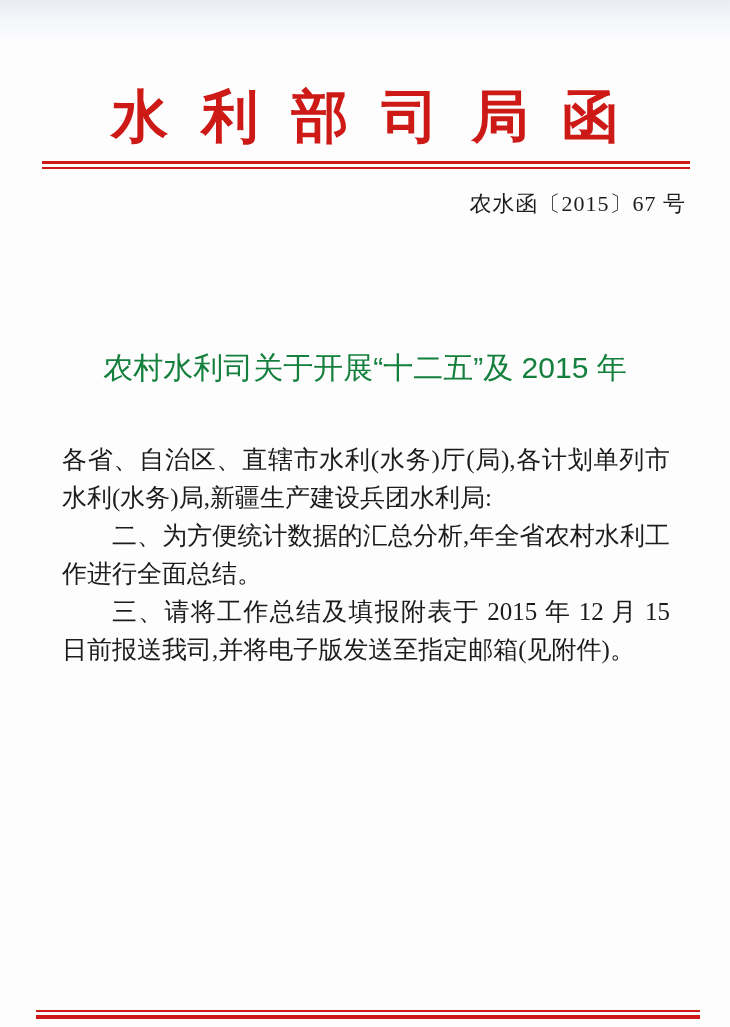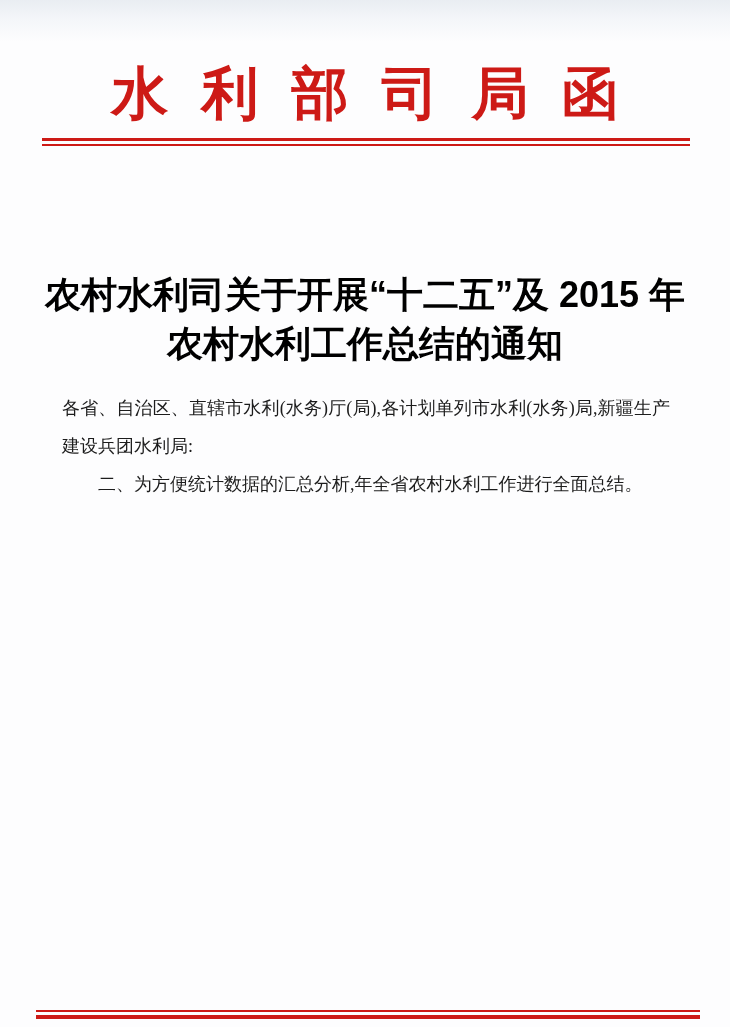--- a/index.html
+++ b/index.html
@@ -23,21 +23,21 @@
     position: absolute;
     top: 0; left: 0; right: 0;
     height: 42px;
     background: linear-gradient(180deg,
       #e9edf2 0%,
       rgba(236, 240, 245, 0.55) 45%,
       rgba(255, 255, 255, 0) 100%);
     pointer-events: none;
   }
   .letterhead {
-    padding-top: 63px;
+    padding-top: 86px;
     text-align: center;
     font-size: 57px;
     line-height: 1.1;
     font-weight: bold;
     color: #cd1a16;
     letter-spacing: 0.58em;
     text-indent: 0.58em;
     white-space: nowrap;
   }
   .rule-top {
@@ -49,30 +49,30 @@
   .doc-number {
     margin-top: 20px;
     padding-right: 44px;
     text-align: right;
     font-size: 22px;
     letter-spacing: 1px;
   }
   .title {
     margin-top: 124px;
     text-align: center;
-    font-size: 36px;
+    font-size: 30px;
     line-height: 49px;
-    font-weight: bold;
+    font-weight: normal;
     font-family: "Liberation Sans", "DejaVu Sans", sans-serif;
-    color: #000000;
+    color: #15803d;
   }
   .body-text {
-    margin-top: 21px;
+    margin-top: 49px;
     padding: 0 60px 0 62px;
-    font-size: 18px;
+    font-size: 25px;
     line-height: 38px;
     text-align: justify;
   }
   .body-text p {
     margin: 0;
     text-indent: 2em;
   }
   .body-text p.salutation {
     text-indent: 0;
   }
@@ -90,26 +90,27 @@
 <body>
 
 <div class="page">
 
   <div class="scan-noise-top"></div>
 
   <div class="letterhead">水利部司局函</div>
 
   <div class="rule-top"></div>
 
+  <div class="doc-number">农水函〔2015〕67 号</div>
 
   <div class="title">
     <div>农村水利司关于开展“十二五”及 2015 年</div>
-    <div>农村水利工作总结的通知</div>
   </div>
 
   <div class="body-text">
     <p class="salutation">各省、自治区、直辖市水利(水务)厅(局),各计划单列市水利(水务)局,新疆生产建设兵团水利局:</p>
     <p>二、为方便统计数据的汇总分析,年全省农村水利工作进行全面总结。</p>
+    <p>三、请将工作总结及填报附表于 2015 年 12 月 15 日前报送我司,并将电子版发送至指定邮箱(见附件)。</p>
   </div>
 
   <div class="rule-bottom"></div>
 
 </div>
 
 </body></html>

